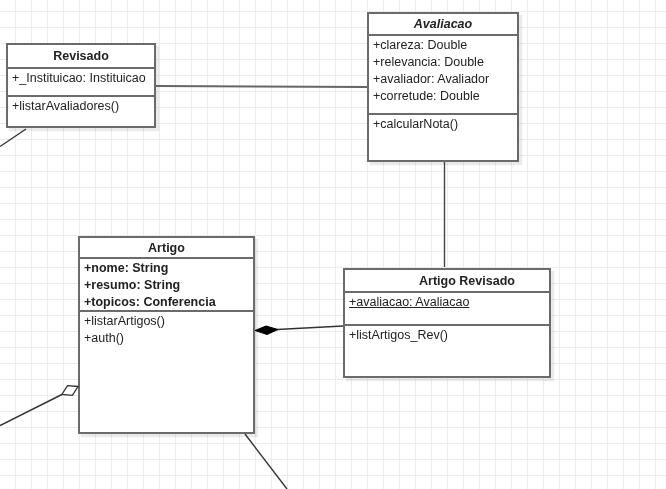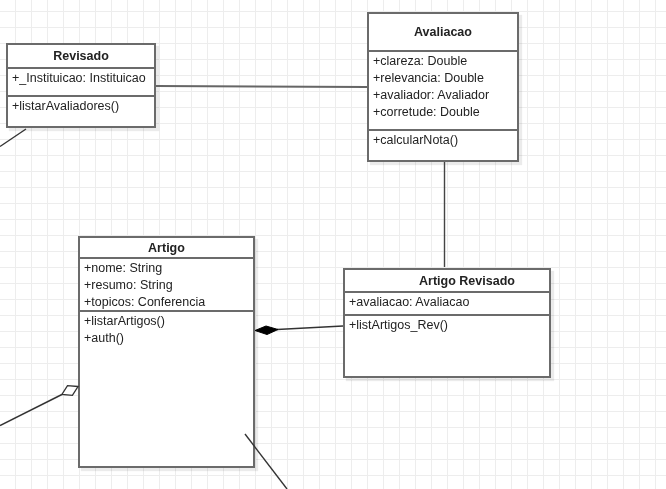--- a/index.html
+++ b/index.html
@@ -61,48 +61,48 @@
     <div class="uml-title" style="height:22px;">Revisado</div>
     <div class="uml-sec" style="height:28px;">
       <div class="uml-line">+_Instituicao: Instituicao</div>
     </div>
     <div class="uml-sec grow">
       <div class="uml-line">+listarAvaliadores()</div>
     </div>
   </div>
 
   <div class="uml-class" style="left:367px; top:12px; width:152px; height:150px;">
-    <div class="uml-title" style="height:36px;">Avaliacao</div>
+    <div class="uml-title" style="height:20px;font-style:italic;">Avaliacao</div>
     <div class="uml-sec" style="height:79px;">
       <div class="uml-line">+clareza: Double</div>
       <div class="uml-line">+relevancia: Double</div>
       <div class="uml-line">+avaliador: Avaliador</div>
       <div class="uml-line">+corretude: Double</div>
     </div>
     <div class="uml-sec grow">
       <div class="uml-line">+calcularNota()</div>
     </div>
   </div>
 
-  <div class="uml-class" style="left:78px; top:236px; width:177px; height:232px;">
+  <div class="uml-class" style="left:78px; top:236px; width:177px; height:198px;">
     <div class="uml-title" style="height:19px;">Artigo</div>
-    <div class="uml-sec" style="height:53px;">
+    <div class="uml-sec" style="height:53px;font-weight:bold;">
       <div class="uml-line">+nome: String</div>
       <div class="uml-line">+resumo: String</div>
       <div class="uml-line">+topicos: Conferencia</div>
     </div>
     <div class="uml-sec grow">
       <div class="uml-line">+listarArtigos()</div>
       <div class="uml-line">+auth()</div>
     </div>
   </div>
 
   <div class="uml-class" style="left:343px; top:268px; width:208px; height:110px;">
     <div class="uml-title" style="height:21px;padding-left:40px;">Artigo Revisado</div>
-    <div class="uml-sec" style="height:23px;">
+    <div class="uml-sec" style="height:33px;text-decoration:underline;">
       <div class="uml-line">+avaliacao: Avaliacao</div>
     </div>
     <div class="uml-sec grow">
       <div class="uml-line">+listArtigos_Rev()</div>
     </div>
   </div>
 
   <svg class="edges" viewBox="0 0 666 489">
 
     <line x1="156" y1="86" x2="367" y2="87" stroke="#666666" stroke-width="2"></line>

